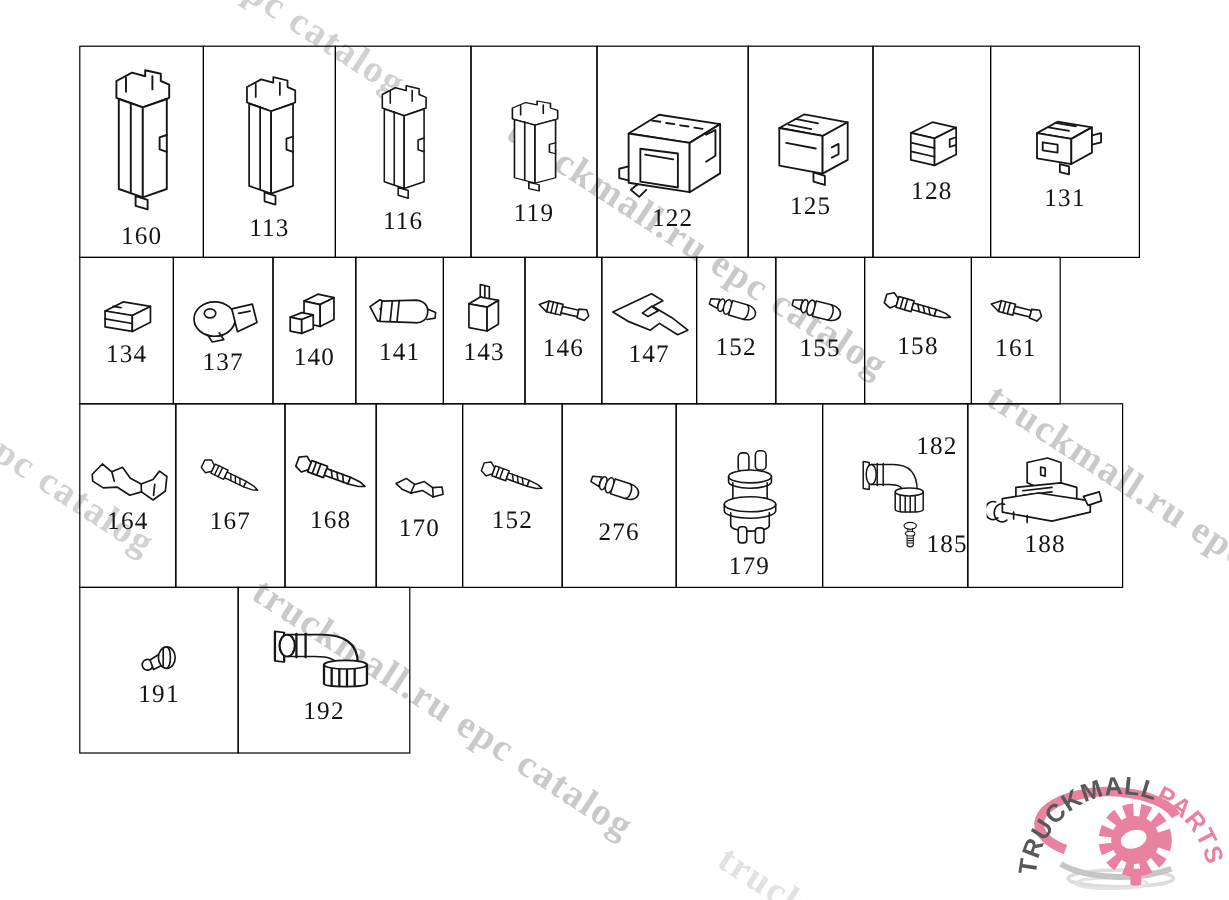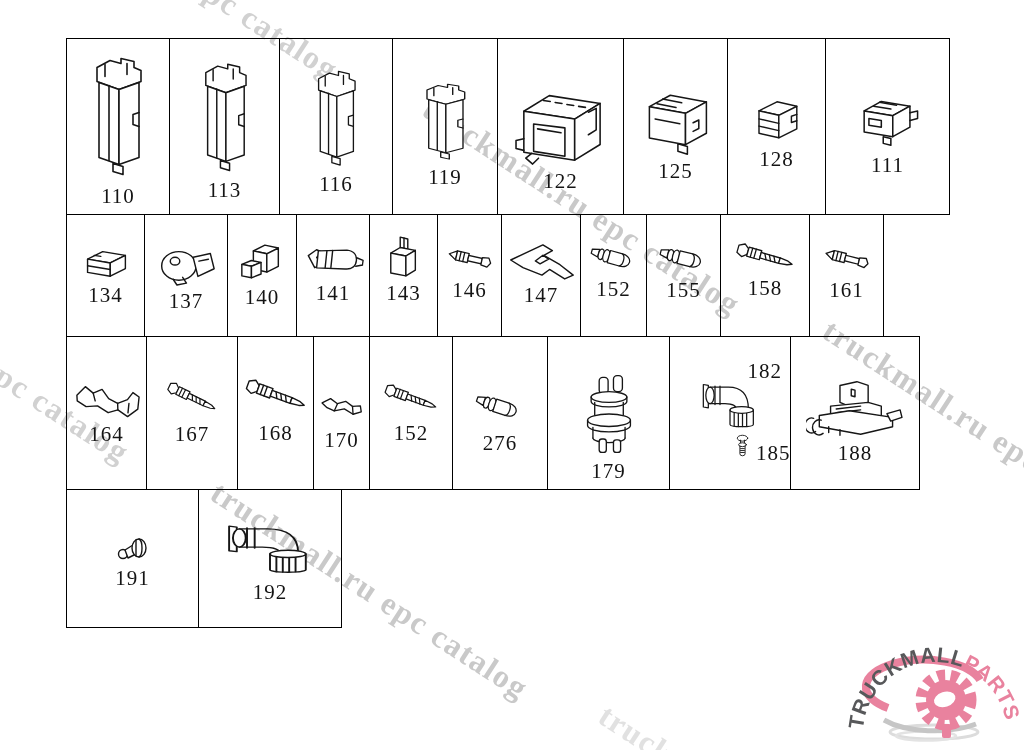--- a/index.html
+++ b/index.html
@@ -251,21 +251,21 @@
   <div class="wm" style="left:224px; top:474px;">truckmall.ru epc catalog</div>
   <div class="wm light" style="left:612px; top:697px;">truckmall.ru epc catalog</div>
 
   <div class="grid">
 
     <div class="row r1">
       <div class="cell" style="width:104px">
         <svg class="part" width="70" height="133" viewBox="0 0 70 130" style="margin-top:10px">
             <use href="#sym-tallconn"></use>
           </svg>
-        <div class="lbl">110</div>
+        <div class="lbl">160</div>
       </div>
       <div class="cell" style="width:111px">
         <svg class="part" width="64" height="119" viewBox="0 0 70 130" preserveAspectRatio="none" style="margin-top:18px">
             <use href="#sym-tallconn"></use>
           </svg>
         <div class="lbl">113</div>
       </div>
       <div class="cell" style="width:114px">
         <svg class="part" width="58" height="105" viewBox="0 0 70 130" preserveAspectRatio="none" style="margin-top:26px">
             <use href="#sym-tallconn"></use>
@@ -293,21 +293,21 @@
       <div class="cell" style="width:99px">
         <svg class="part" width="54" height="54" viewBox="0 0 60 60" style="margin-top:52px">
             <use href="#sym-cube"></use>
           </svg>
         <div class="lbl">128</div>
       </div>
       <div class="cell" style="width:125px">
         <svg class="part" width="68" height="62" viewBox="0 0 70 65" style="margin-top:50px">
             <use href="#sym-multi"></use>
           </svg>
-        <div class="lbl">111</div>
+        <div class="lbl">131</div>
       </div>
     </div>
 
     <div class="row r2">
       <div class="cell" style="width:79px">
         <svg class="part" width="52" height="38" viewBox="0 0 55 40" style="margin-top:28px">
             <use href="#sym-lowbox"></use>
           </svg>
         <div class="lbl">134</div>
       </div>
@@ -385,21 +385,21 @@
             <use href="#sym-longpin"></use>
           </svg>
         <div class="lbl" style="margin-top:18px">167</div>
       </div>
       <div class="cell" style="width:77px">
         <svg class="part" width="64" height="20" viewBox="0 0 64 20" style="margin-top:48px;transform:rotate(20deg)">
             <use href="#sym-longpin"></use>
           </svg>
         <div class="lbl" style="margin-top:18px">168</div>
       </div>
-      <div class="cell" style="width:57px">
+      <div class="cell" style="width:73px">
         <svg class="part" width="44" height="21" viewBox="0 0 46 22" style="margin-top:58px;transform:rotate(10deg)">
             <use href="#sym-smallflat"></use>
           </svg>
         <div class="lbl" style="margin-top:14px">170</div>
       </div>
       <div class="cell" style="width:84px">
         <svg class="part" width="56" height="18" viewBox="0 0 64 20" style="margin-top:52px;transform:rotate(20deg)">
             <use href="#sym-longpin"></use>
           </svg>
         <div class="lbl" style="margin-top:16px">152</div>

